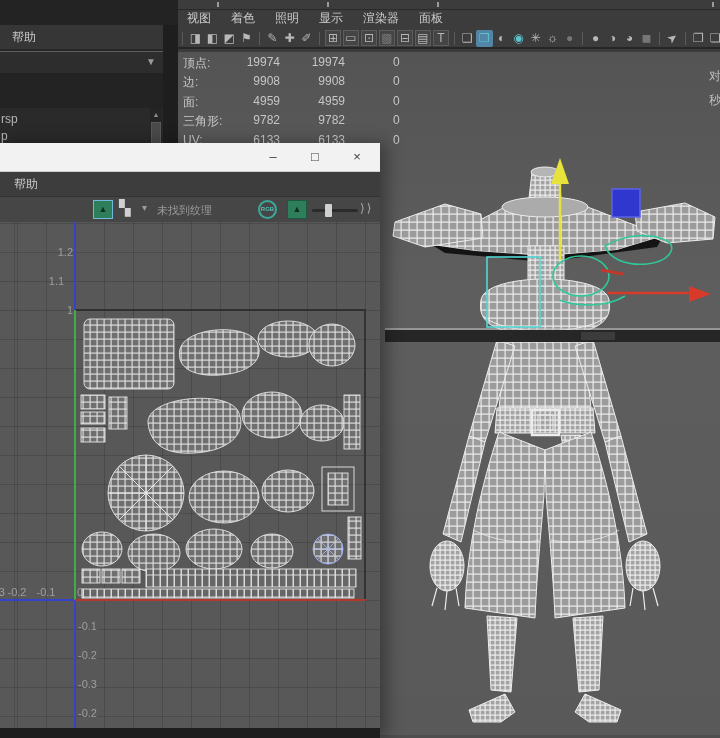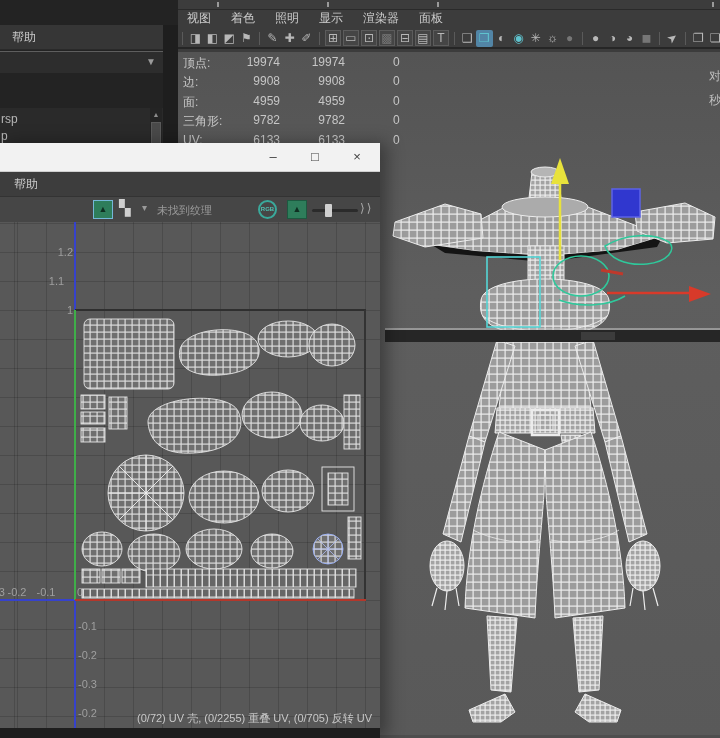--- a/index.html
+++ b/index.html
@@ -372,19 +372,18 @@
         </g>
         <g>
           <rect x="6" y="258" width="18" height="14" fill="url(#um)"></rect>
           <rect x="26" y="258" width="18" height="14" fill="url(#um)"></rect>
           <rect x="46" y="258" width="18" height="14" fill="url(#um)"></rect>
           <rect x="70" y="258" width="210" height="18" fill="url(#comb)"></rect>
           <rect x="6" y="278" width="272" height="9" fill="url(#comb)"></rect>
         </g>
       </svg>
 
-      <span class="uvstatus">(0/72) UV 壳, (0/2255) 重叠 UV, (0/705) 反转 UV</span>
     </div>
 
     <div class="uvbottom"></div>
   </div>
 
 </div>
 
 </body></html>

